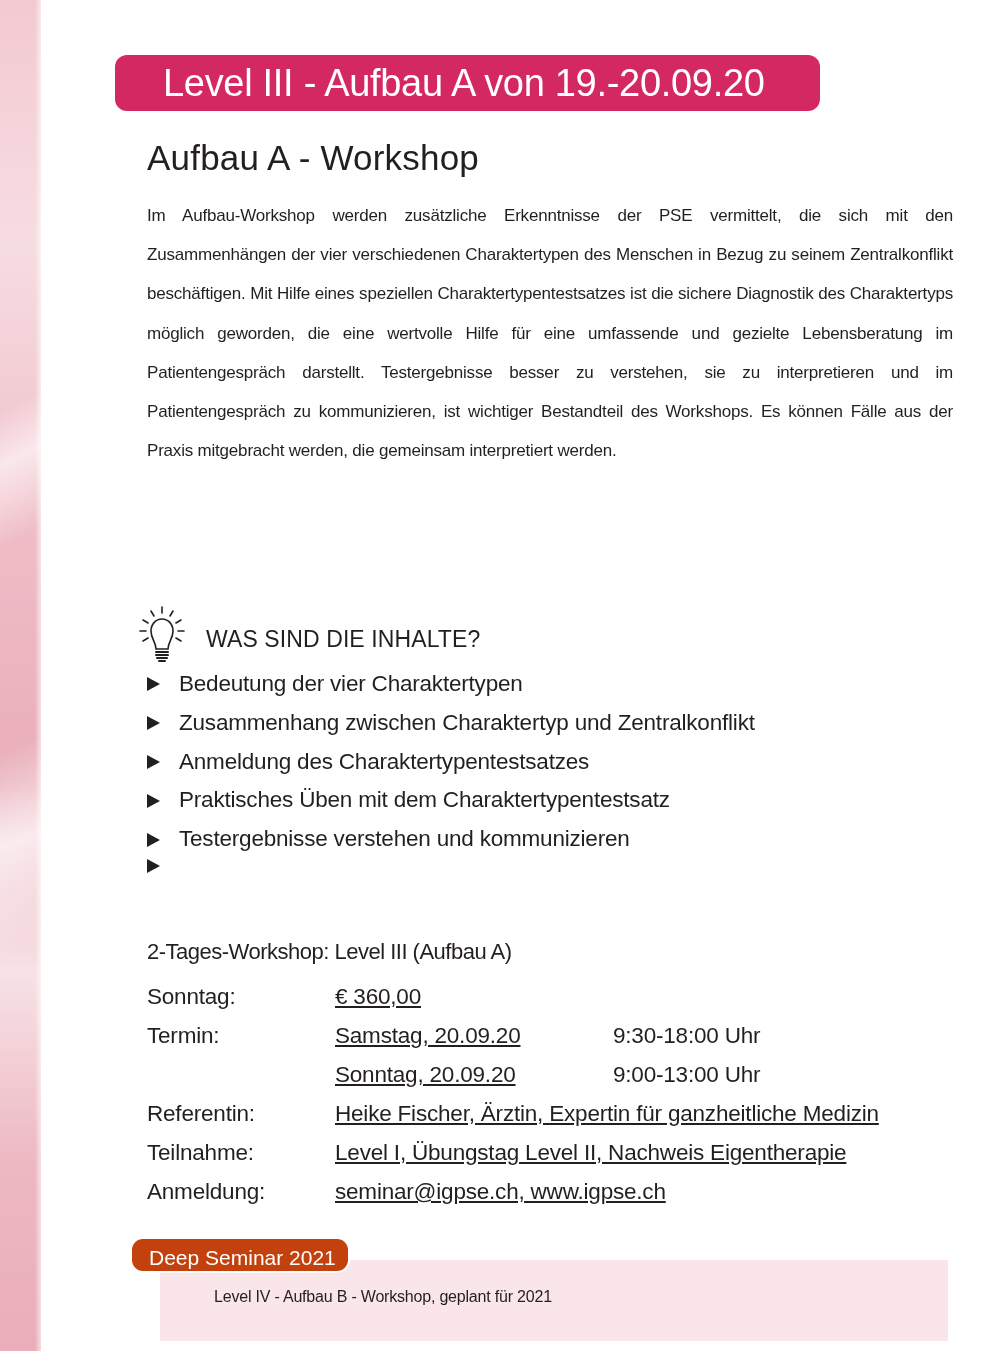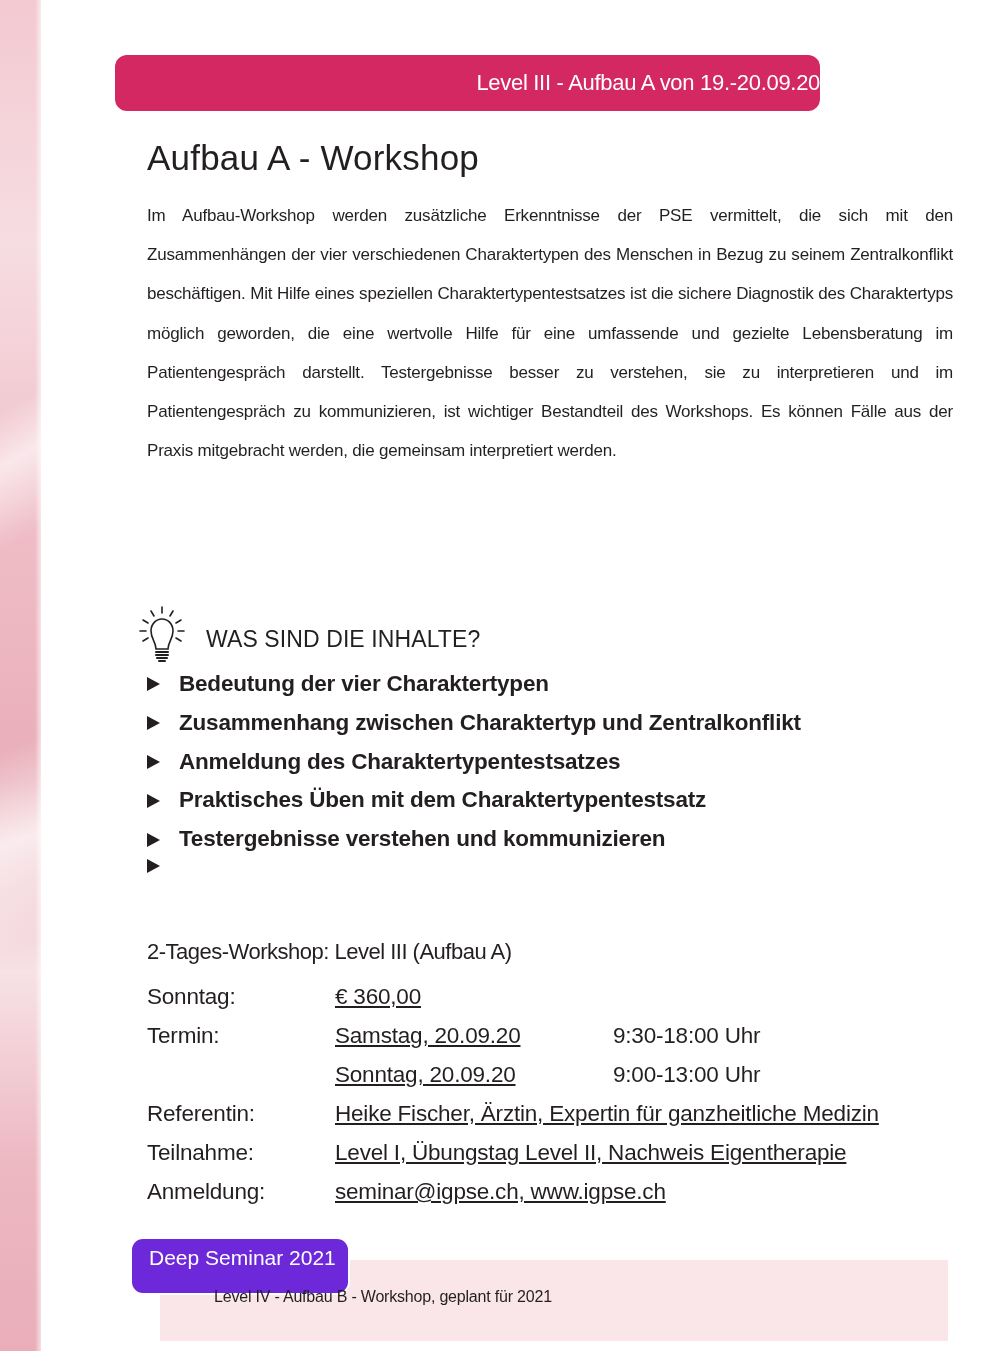--- a/index.html
+++ b/index.html
@@ -16,43 +16,42 @@
       linear-gradient(150deg, rgba(255,255,255,0) 30%, rgba(255,255,255,0.6) 34%, rgba(255,255,255,0) 40%),
       linear-gradient(180deg, #f3c9d1 0%, #f6dde2 18%, #efbcc6 40%, #e9aeb9 58%, #f7e2e6 72%, #edb8c2 86%, #e9aeb9 100%);
   }
   .side-strip::after {
     content: ""; position: absolute; right: 0; top: 0; width: 6px; height: 100%;
     background: linear-gradient(90deg, rgba(255,255,255,0), rgba(255,255,255,0.6));
   }
   .header-pill {
     position: absolute; left: 115px; top: 55px; width: 705px; height: 56px;
     background: #d42862; border-radius: 12px;
-    color: #ffffff; font-size: 22px; line-height: 56px;
+    color: #ffffff; font-size: 38px; line-height: 56px;
     padding-left: 48px; box-sizing: border-box; letter-spacing: -0.3px;
     white-space: nowrap;
-    text-align: right;
   }
   .section-title {
     position: absolute; left: 147px; top: 138px;
     font-size: 35px; color: #231f20; letter-spacing: 0.2px;
   }
   .intro {
     position: absolute; left: 147px; top: 196px; width: 806px;
     font-size: 17px; line-height: 39.2px; text-align: justify;
     letter-spacing: -0.2px; margin: 0;
   }
   .bulb {
     position: absolute; left: 138px; top: 604px; width: 50px; height: 60px;
   }
   .contents-heading {
     position: absolute; left: 206px; top: 626px;
     font-size: 23px; letter-spacing: 0.1px;
   }
   .bullets {
-    position: absolute; left: 147px; top: 665px; margin: 0; padding: 0; list-style: none; font-weight: bold;
+    position: absolute; left: 147px; top: 665px; margin: 0; padding: 0; list-style: none;
   }
   .bullets li {
     font-size: 22.5px; line-height: 38.8px; display: flex; align-items: center;
     letter-spacing: -0.2px;
   }
   .tri {
     display: inline-block; width: 0; height: 0;
     border-top: 7px solid transparent; border-bottom: 7px solid transparent;
     border-left: 13px solid #231f20; margin-right: 19px;
   }
@@ -62,23 +61,23 @@
   }
   .info-table {
     position: absolute; left: 147px; top: 977px;
     font-size: 22.5px; letter-spacing: -0.2px;
   }
   .info-row { height: 39px; line-height: 39px; position: relative; white-space: nowrap; }
   .info-label { position: absolute; left: 0; }
   .info-value { position: absolute; left: 188px; text-decoration: underline; }
   .info-time { position: absolute; left: 466px; }
   .deep-tag {
-    position: absolute; left: 132px; top: 1239px; height: 54px;
+    position: absolute; left: 132px; top: 1239px; height: 32px;
     padding: 0 12px 0 17px;
-    background: #6d28d9; border-radius: 11px; color: #fff;
+    background: #c2410c; border-radius: 11px; color: #fff;
     font-size: 21px; line-height: 38px; z-index: 2;
     box-shadow: 0 0 0 2px #ffffff;
     white-space: nowrap;
   }
   .deep-box {
     position: absolute; left: 160px; top: 1260px; width: 788px; height: 81px;
     background: #fae6e9;
   }
   .deep-text {
     position: absolute; left: 214px; top: 1288px;

